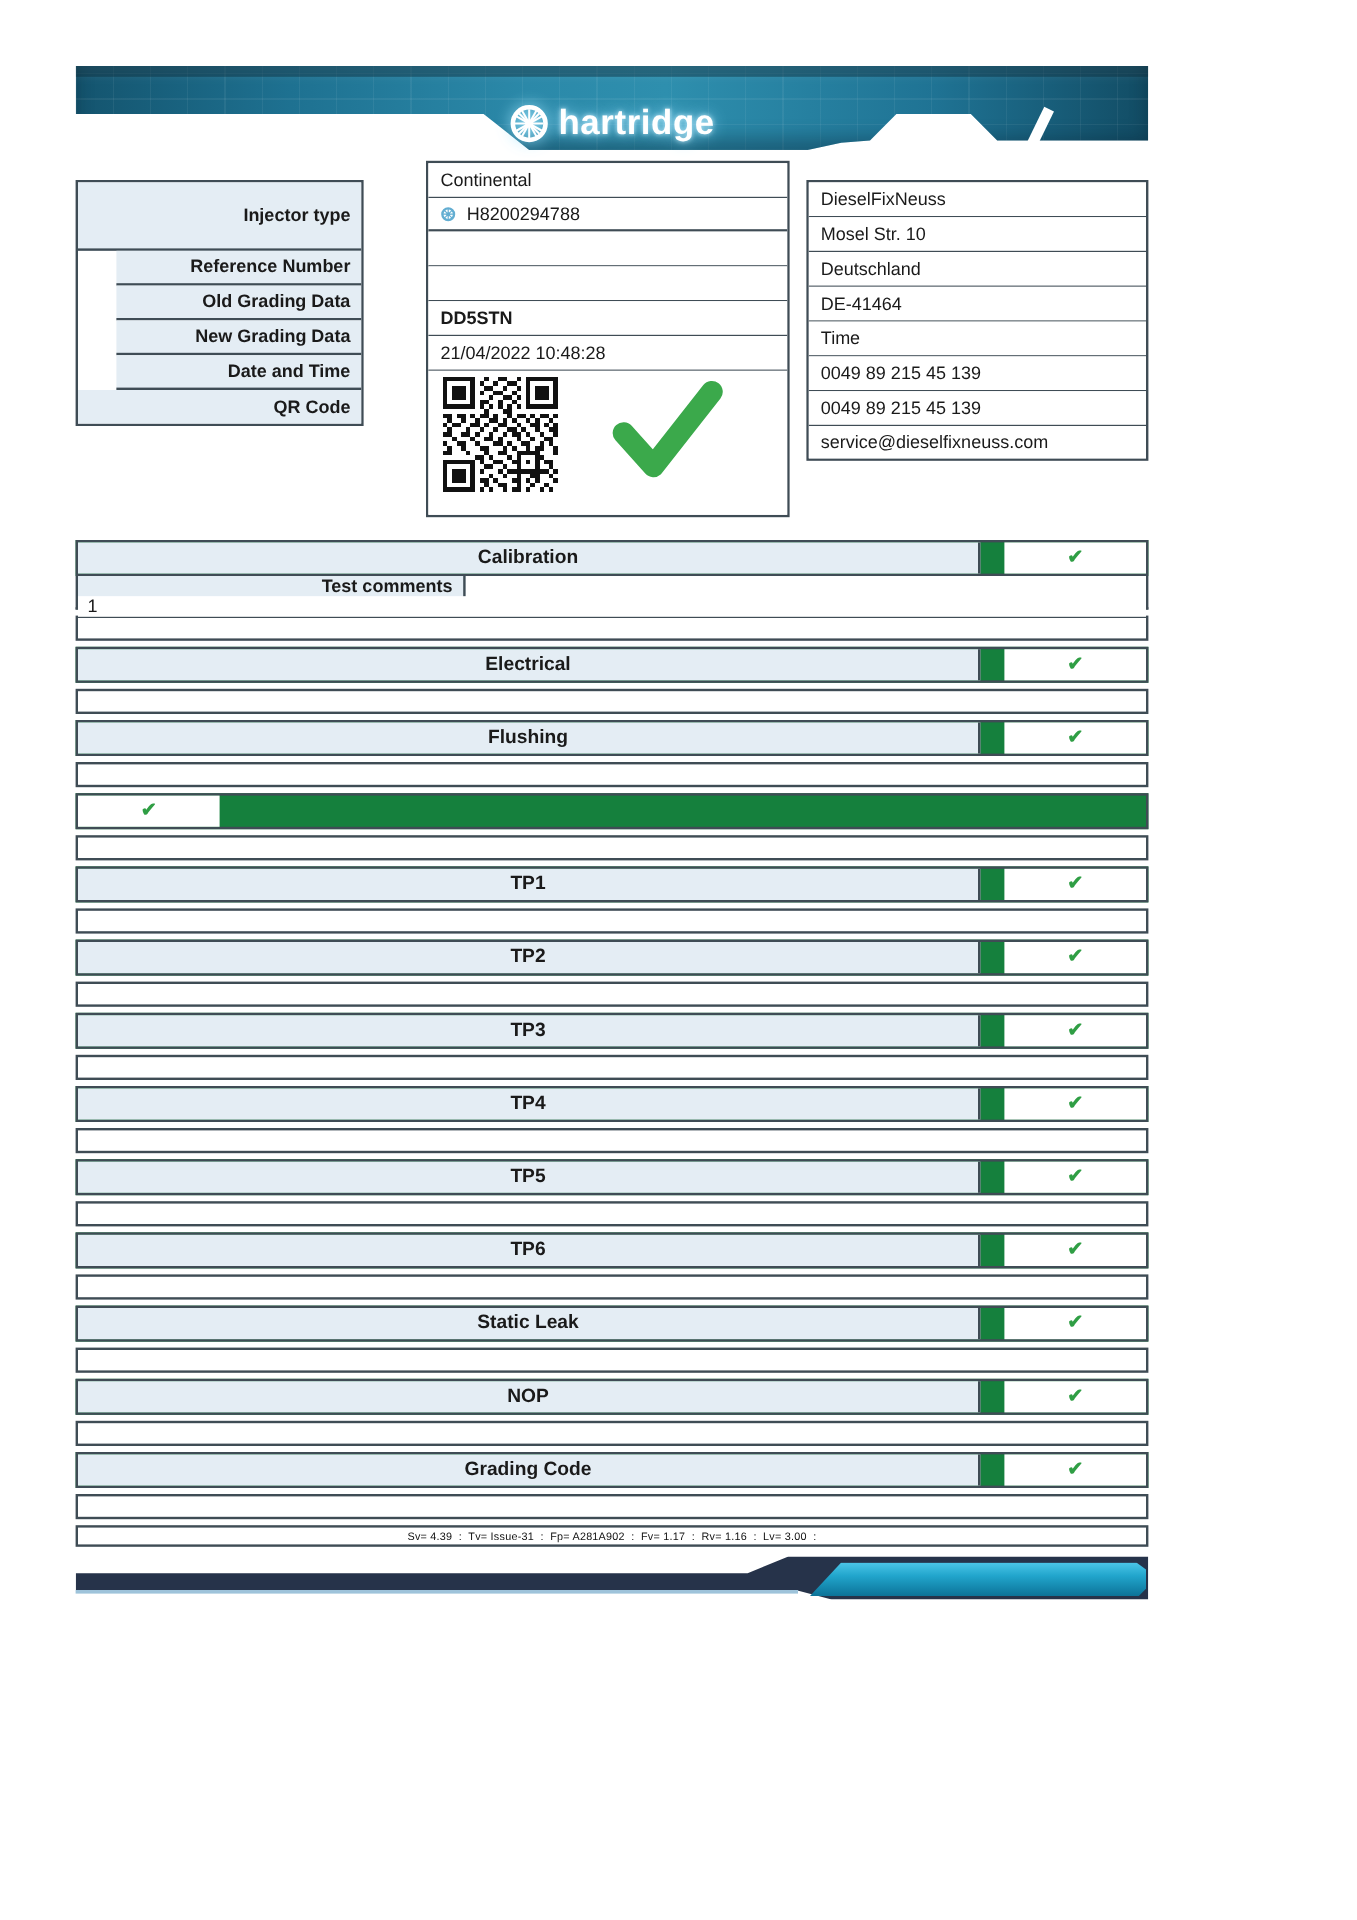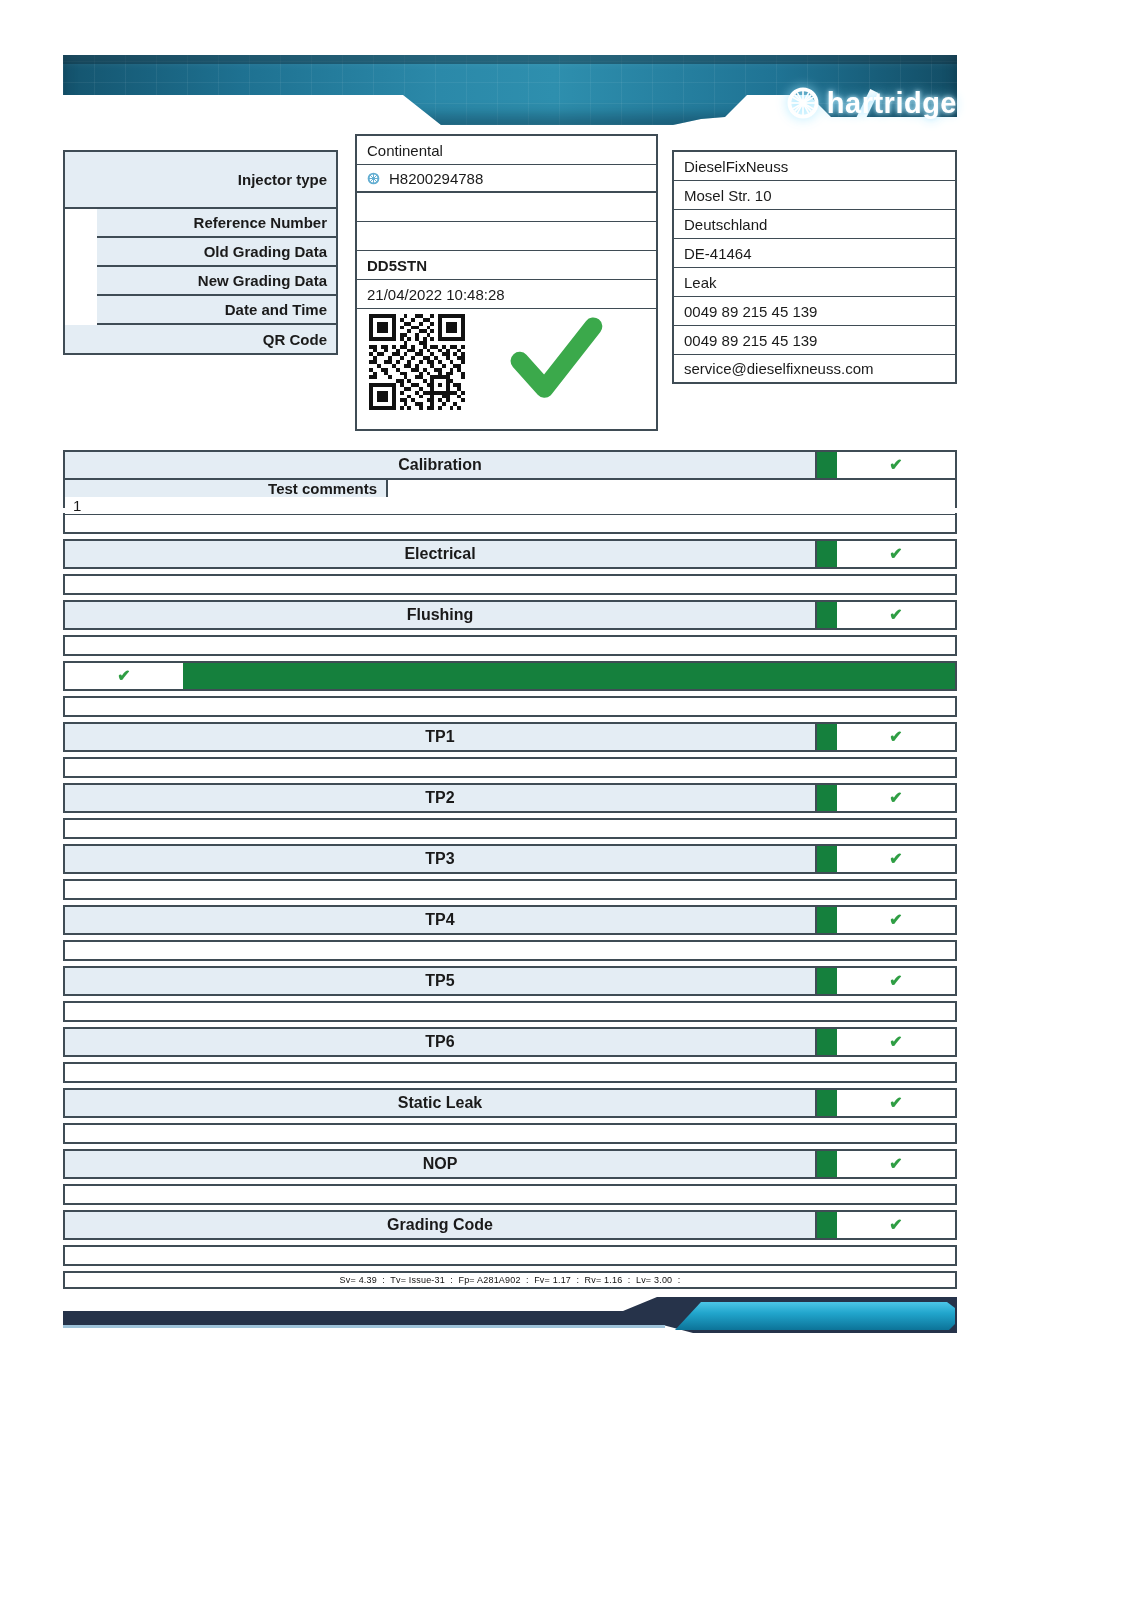--- a/index.html
+++ b/index.html
@@ -21,31 +21,31 @@
       linear-gradient(90deg, #14546e 0%, #1e7191 20%, #2b89a9 42%, #2e8fae 55%, #1f7394 80%, #124c64 100%);
     box-shadow: inset 0 -10px 14px rgba(5,30,45,.35), inset 0 16px 10px -8px rgba(255,255,255,.10);
   }
   .banner-topstripe { position:absolute; top:0; left:0; right:0; height:9px; background:rgba(8,42,58,.45); }
   .banner-slash {
     position:absolute; top:34px; left:798px; width:9px; height:40px;
     background:#ffffff; transform:rotate(26deg);
   }
   .logo {
     position:absolute; left:0; right:0; top:26px; height:44px;
-    display:flex; align-items:center; justify-content:flex-end; gap:7px;
+    display:flex; align-items:center; justify-content:center; gap:7px;
   }
   .logo-wheel { width:34px; height:34px; filter: drop-shadow(0 0 6px rgba(160,230,255,.9)); }
   .logo-text {
     color:#ffffff; font-weight:bold; font-size:29px; letter-spacing:.5px;
     text-shadow: 0 0 12px rgba(150,225,255,.95), 0 0 4px rgba(220,245,255,.9);
   }
 
   
   .col { position:absolute; border:2px solid #3f4c55; background:#fff; }
-  .labels-col  { left:63px;  top:150px; width:275px; }
+  .labels-col  { left:63px;  top:150px; width:240px; }
   .mid-col     { left:355px; top:134px; width:303px; }
   .right-col   { left:672px; top:150px; width:285px; }
 
   .lrow {
     background:#e4edf4; border-bottom:2px solid #3f4c55;
     display:flex; align-items:center; justify-content:flex-end;
     padding-right:9px; font-weight:bold; font-size:15px;
   }
   .lrow.h-injector { height:57px; }
   .lrow.h-std { height:29px;margin-left:32px; }
@@ -195,21 +195,21 @@
       <path d="M13 47 L39 76 L90 11" fill="none" stroke="#3ba94b" stroke-width="19" stroke-linecap="round" stroke-linejoin="round"></path>
     </svg>
   </div>
 </div>
 
 <div class="col right-col">
   <div class="vrow">DieselFixNeuss</div>
   <div class="vrow">Mosel Str. 10</div>
   <div class="vrow">Deutschland</div>
   <div class="vrow">DE-41464</div>
-  <div class="vrow">Leak</div>
+  <div class="vrow">Time</div>
   <div class="vrow">0049 89 215 45 139</div>
   <div class="vrow">0049 89 215 45 139</div>
   <div class="vrow last">service@dieselfixneuss.com</div>
 </div>
 
 <div class="sections">
 
   <div class="sec-header">
     <div class="sec-label">Calibration</div>
     <div class="sec-check">

